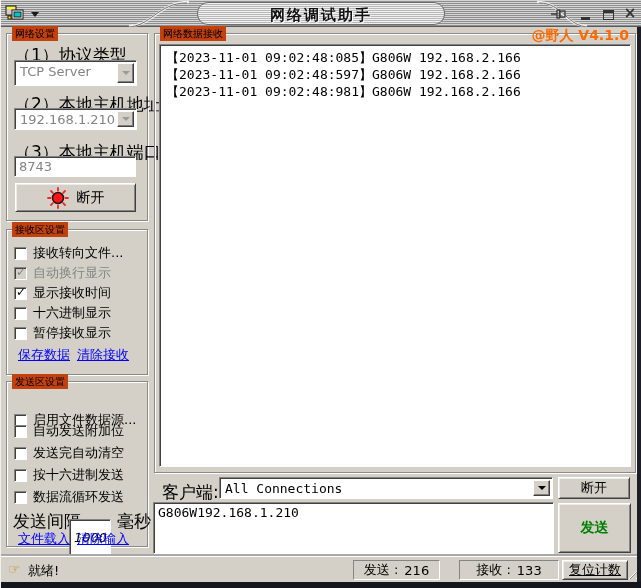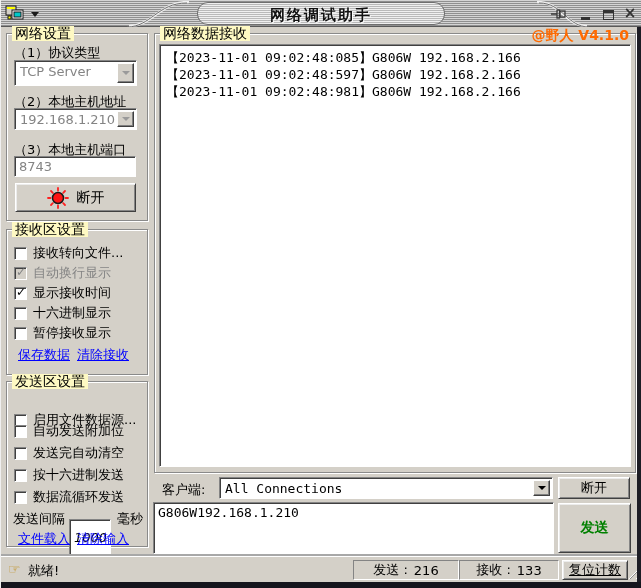--- a/index.html
+++ b/index.html
@@ -19,23 +19,23 @@
     font-size:15px;font-weight:bold;color:#111;
     text-shadow:1px 1px 0 rgba(255,255,255,.85);letter-spacing:2px;}
   .tb-btn{position:absolute;top:5px;width:18px;height:17px;text-align:center;cursor:pointer;}
   .glyph-min{display:inline-block;width:9px;height:3px;background:#333;margin-top:10px;}
   .glyph-max{display:inline-block;width:11px;height:10px;border:1px solid #333;border-top:3px solid #333;margin-top:3px;background:transparent;}
   .glyph-close{font-size:15px;font-weight:bold;color:#333;line-height:17px;}
   .dd-arrow{width:0;height:0;border-left:4px solid transparent;border-right:4px solid transparent;border-top:5px solid #1a1a1a;}
 
   
   .group{position:absolute;border:1px solid #8a8a8a;box-shadow:1px 1px 0 #ffffff, inset 1px 1px 0 #ffffff;}
-  .gtitle{position:absolute;top:-8px;left:5px;background:#fef9c3;padding:0 3px;font-size:14px;color:#000;line-height:15px;white-space:nowrap;}
-
-  .lbl{position:absolute;font-size:13px;color:#000;white-space:nowrap;}
+  .gtitle{position:absolute;top:-8px;left:5px;background:#c2410c;padding:0 3px;font-size:10px;color:#000;line-height:15px;white-space:nowrap;}
+
+  .lbl{position:absolute;font-size:17px;color:#000;white-space:nowrap;}
 
   
   .sunken{background:#fff;border:1px solid;border-color:#848484 #fff #fff #848484;box-shadow:inset 1px 1px 0 #404040;}
   .combo{position:absolute;}
   .combo .val{position:absolute;left:5px;top:3px;font-size:13px;white-space:nowrap;}
   .combo .drop{position:absolute;right:2px;top:2px;bottom:2px;width:17px;background:#d4d0c8;
     border:1px solid;border-color:#fff #404040 #404040 #fff;box-shadow:inset -1px -1px 0 #808080;
     display:flex;align-items:center;justify-content:center;}
   .tri-dn{width:0;height:0;border-left:4px solid transparent;border-right:4px solid transparent;border-top:4px solid #000;}
   .tri-dis{border-top-color:#9a9a9a;}
@@ -238,21 +238,21 @@
   </div>
 
   <textarea id="send-input" spellcheck="false" style="">G806W192.168.1.210</textarea>
   <div class="btn3d abs" style="left:557px;top:503px;width:73px;height:50px;font-size:14px;font-weight:bold;color:#008000;">
     <span>发送</span>
   </div>
 
   <div id="statusbar">
     <span class="abs" style="left:7px;top:4px;font-size:14px;color:#c09020;">☞</span>
     <span class="abs" style="left:27px;top:5px;font-size:13px;">就绪!</span>
-    <div class="spanel" style="left:352px;width:106px;">
+    <div class="spanel" style="left:352px;width:87px;">
       <span>发送 :</span>
       <span>216</span>
     </div>
     <div class="spanel" style="left:458px;width:100px;gap:6px;">
       <span>接收 :</span>
       <span>133</span>
     </div>
     <div class="btn3d abs" style="left:561px;top:3px;width:66px;height:20px;">
       <span style="text-decoration:underline;">复位计数</span>
     </div>

